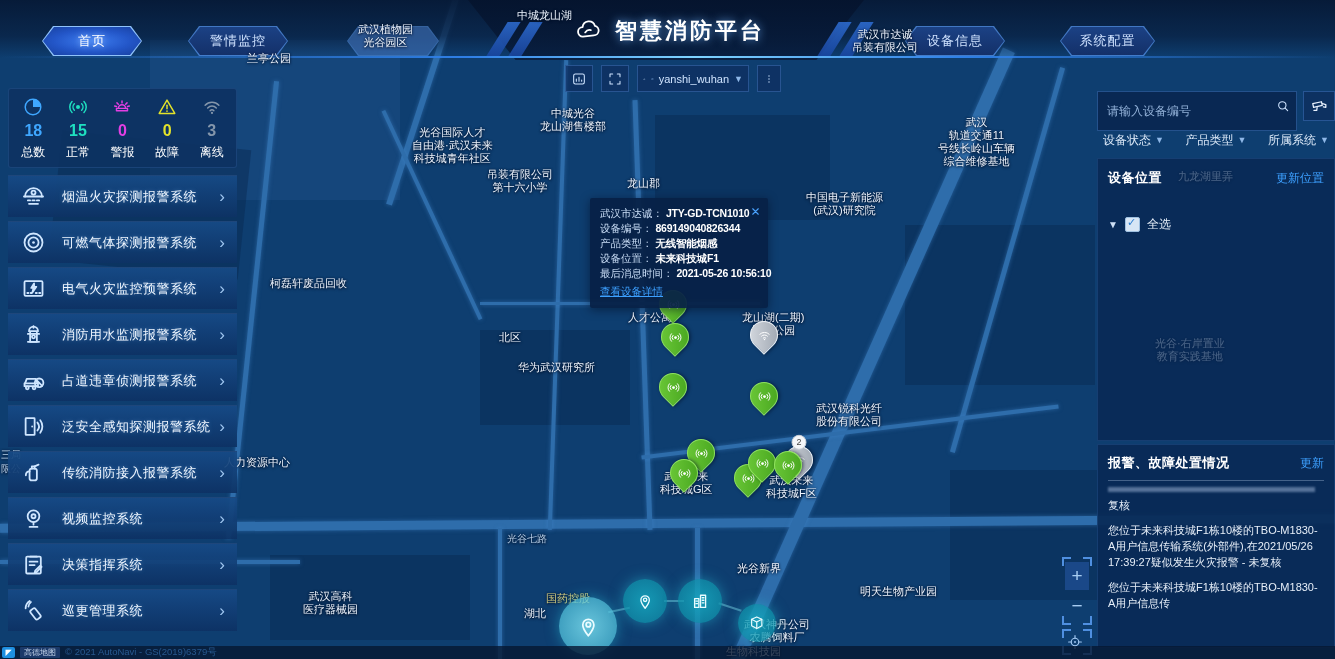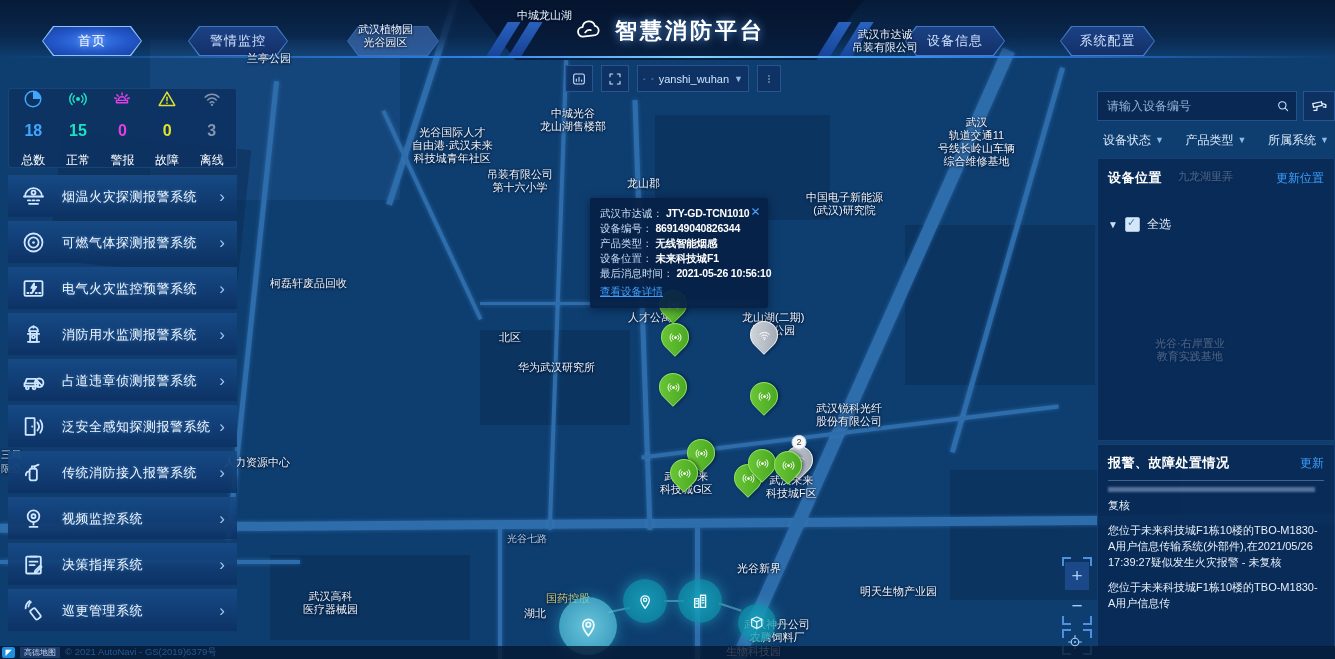--- a/index.html
+++ b/index.html
@@ -66,21 +66,21 @@
         gap:5px;background:rgba(14,48,98,.78);border:1px solid rgba(90,150,230,.35);color:#cfe4ff;cursor:pointer;
         font-size:11px;padding:0 5px;box-sizing:border-box;}
   .tbtn svg{width:16px;height:16px;}
   .tbtn .caret{font-size:9px;color:#8fb8e8;}
   
   .ic{fill:none;stroke:currentColor;stroke-width:1.6;stroke-linecap:round;stroke-linejoin:round;}
   
   .panelL{position:absolute;left:8px;z-index:20;width:229px;box-sizing:border-box;}
   #stats{top:88px;height:80px;background:rgba(13,50,98,.92);border:1px solid rgba(90,150,230,.18);
          border-radius:3px;display:flex;align-items:center;justify-content:space-around;padding:4px 2px;}
-  .stat{display:flex;flex-direction:column;align-items:center;gap:12px;width:20%;}
+  .stat{display:flex;flex-direction:column;align-items:center;gap:4px;width:20%;}
   .stat svg{width:22px;height:22px;}
   .stat b{font-size:16px;font-weight:bold;}
   .stat span{color:#fff;font-size:12px;}
   
   #menu{top:175px;}
   .mitem{height:42px;margin-bottom:4px;display:flex;align-items:center;padding:0 12px;cursor:pointer;
          background:linear-gradient(180deg,rgba(22,74,134,.93),rgba(13,50,100,.93));
          border-top:1px solid rgba(130,185,245,.15);box-sizing:border-box;}
   .mitem svg{width:27px;height:27px;color:#cfe6ff;margin-right:15px;flex:none;}
   .mitem .lab{color:#f0f7ff;font-size:13px;letter-spacing:.5px;flex:1;
@@ -92,21 +92,21 @@
          box-shadow:0 2px 10px rgba(0,10,30,.5);}
   #popup .row{white-space:nowrap;font-size:10.5px;line-height:15px;color:#c8dcf5;}
   #popup .row b{color:#fff;font-weight:bold;letter-spacing:-.2px;}
   #popup .close{position:absolute;right:7px;top:5px;color:#4aa3ff;cursor:pointer;}
   #popup .close svg{width:11px;height:11px;}
   #popup a{display:inline-block;margin-top:3px;color:#3da0ff;font-size:10.5px;
            text-decoration:underline;cursor:pointer;}
   
   .rwrap{position:absolute;left:1097px;width:238px;z-index:20;box-sizing:border-box;color:#fff;}
   #searchRow{top:91px;height:30px;display:flex;gap:6px;}
-  #searchRow input{flex:1;height:30px;background:rgba(9,38,80,.92);border:1px solid rgba(70,130,210,.45);
+  #searchRow input{flex:1;height:40px;background:rgba(9,38,80,.92);border:1px solid rgba(70,130,210,.45);
         color:#dcebff;font-size:12px;padding:0 28px 0 9px;box-sizing:border-box;outline:none;
         font-family:inherit;}
   #searchRow input::placeholder{color:#93b2d9;}
   #searchRow .mag{position:absolute;right:44px;top:7px;width:16px;height:16px;color:#cfe4ff;cursor:pointer;}
   #searchRow .camBtn{width:32px;height:30px;background:rgba(13,48,96,.92);border:1px solid rgba(70,130,210,.45);
         display:flex;align-items:center;justify-content:center;cursor:pointer;box-sizing:border-box;}
   #searchRow .camBtn svg{width:19px;height:19px;color:#eaf3ff;}
   #filters{top:128px;height:24px;display:flex;justify-content:space-between;align-items:center;padding:0 6px;}
   #filters .f{color:#dce9f8;font-size:12px;cursor:pointer;display:flex;align-items:center;gap:4px;}
   #filters .caret{font-size:9px;color:#8fb8e8;}

